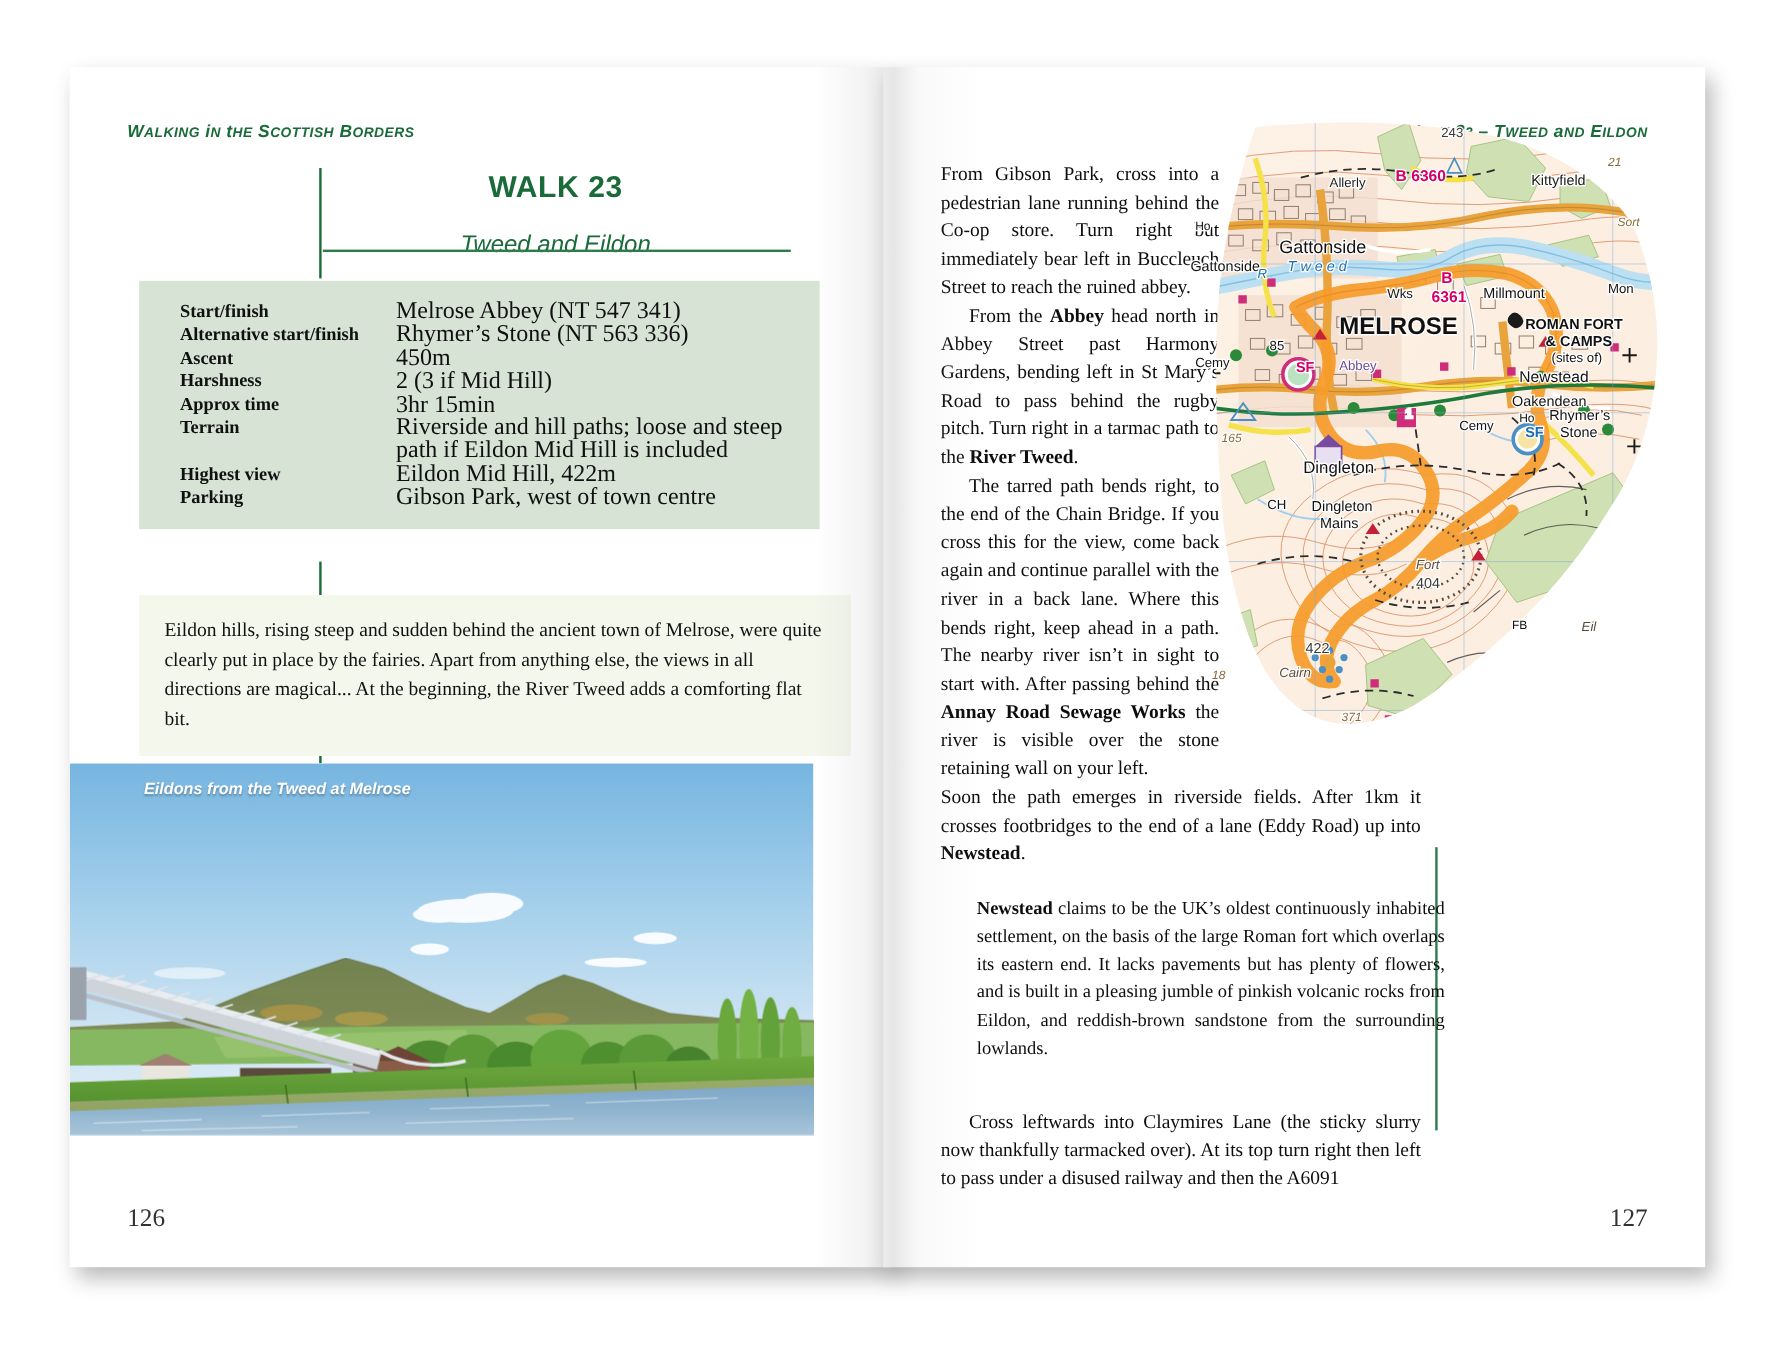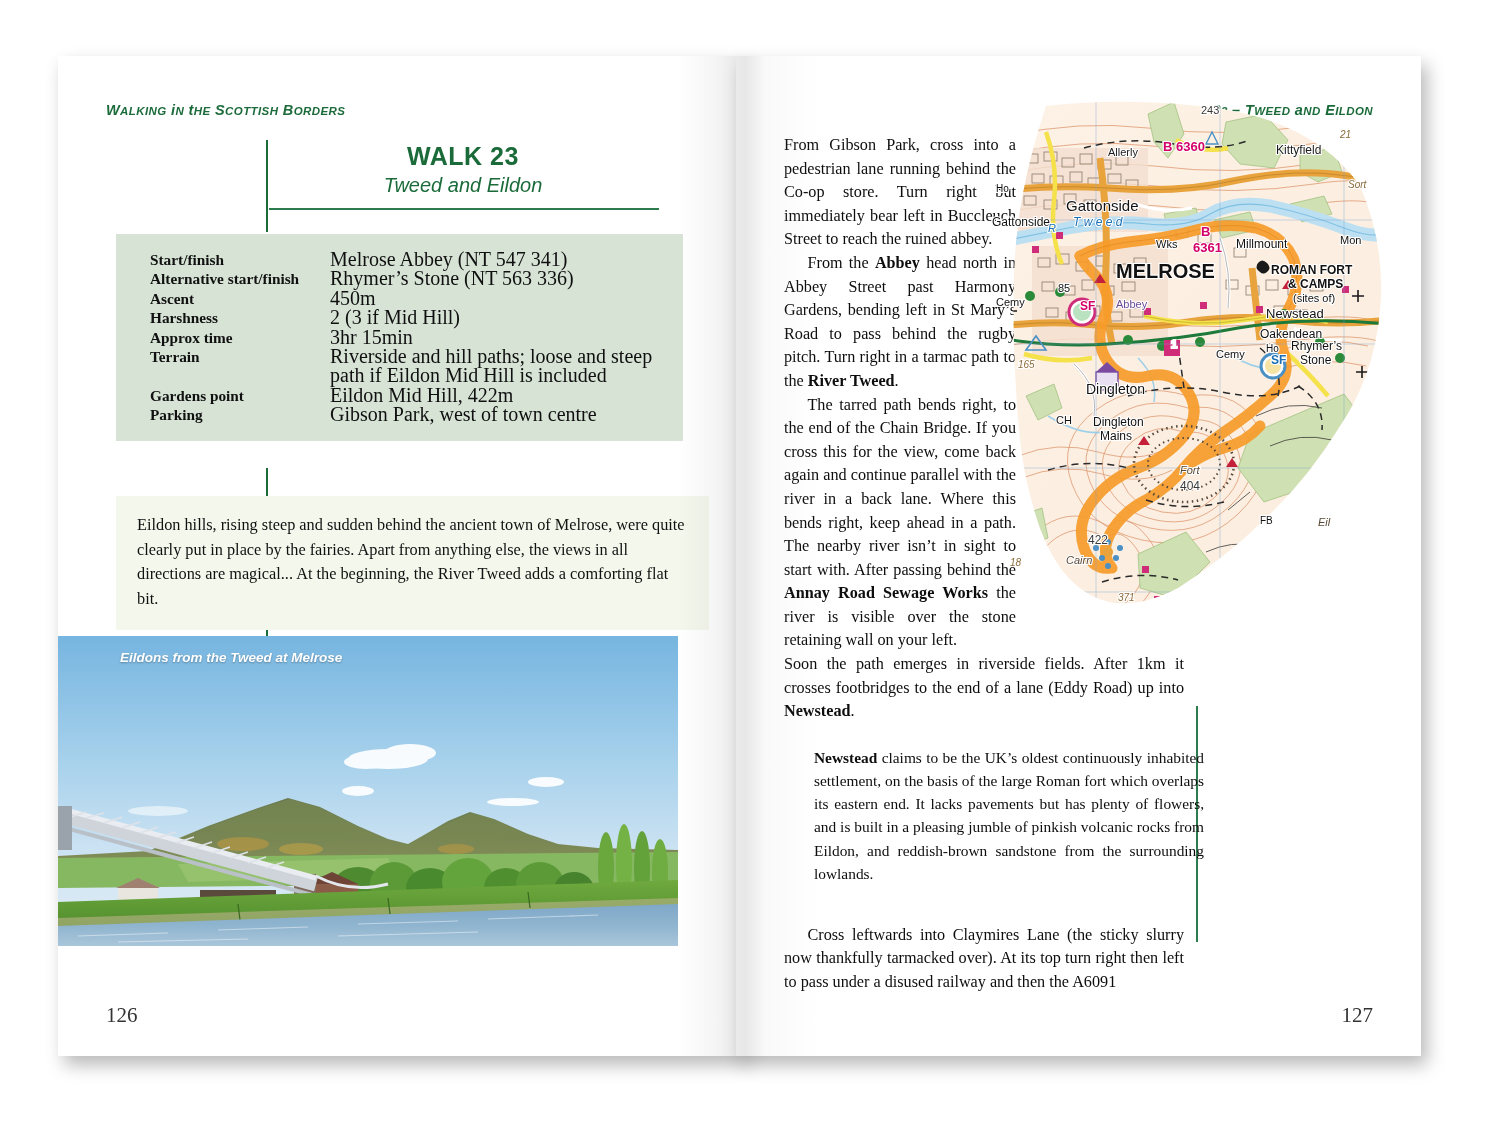--- a/index.html
+++ b/index.html
@@ -28,21 +28,21 @@
   .runhead .sc{font-size:11.5px;}
   .rh-left{left:48px;top:46px;}
   .rh-right{right:48px;top:46px;text-align:right;}
 
   .greenrule{position:absolute;width:2px;background:#1b6b3a;left:208px;}
 
   .walk-head{position:absolute;left:210px;top:86px;width:390px;text-align:center;}
   .walk-num{font-family:"Liberation Sans",sans-serif;font-weight:bold;
     color:#1b6b3a;font-size:25px;letter-spacing:.5px;}
   .walk-sub{font-family:"Liberation Sans",sans-serif;font-style:italic;
-    color:#1b6b3a;font-size:20px;margin-top:3px;}
+    color:#1b6b3a;font-size:20px;margin-top:22px;}
   .walk-underline{position:absolute;left:211px;top:152px;width:390px;height:2px;background:#2d7c4d;}
 
   .infobox{position:absolute;left:58px;top:178px;width:551px;
     background:#d6e3d5;padding:16px 0 16px 16px;}
   .inforow{display:flex;padding:0 18px;line-height:19.4px;}
   .infokey{width:168px;font-weight:bold;font-size:15.3px;color:#101010;flex:none;}
   .infoval{font-size:20px;color:#101010;margin-left:12px;}
 
   .introbox{position:absolute;left:58px;top:440px;width:551px;
     background:#f4f7ec;padding:17px 21px 19px 21px;}
@@ -117,21 +117,21 @@
       </div>
       <div class="inforow">
         <div class="infokey">Approx time</div>
         <div class="infoval">3hr 15min</div>
       </div>
       <div class="inforow">
         <div class="infokey">Terrain</div>
         <div class="infoval" style="width:360px">Riverside and hill paths; loose and steep path if Eildon Mid Hill is included</div>
       </div>
       <div class="inforow">
-        <div class="infokey">Gardens point</div>
+        <div class="infokey">Highest view</div>
         <div class="infoval">Eildon Mid Hill, 422m</div>
       </div>
       <div class="inforow">
         <div class="infokey">Parking</div>
         <div class="infoval">Gibson Park, west of town centre</div>
       </div>
     </div>
 
     <div class="introbox">
       <p>Eildon hills, rising steep and sudden behind the ancient town of Melrose, were quite clearly put in place by the fairies. Apart from anything else, the views in all directions are magical... At the beginning, the River Tweed adds a comforting flat bit.</p>

